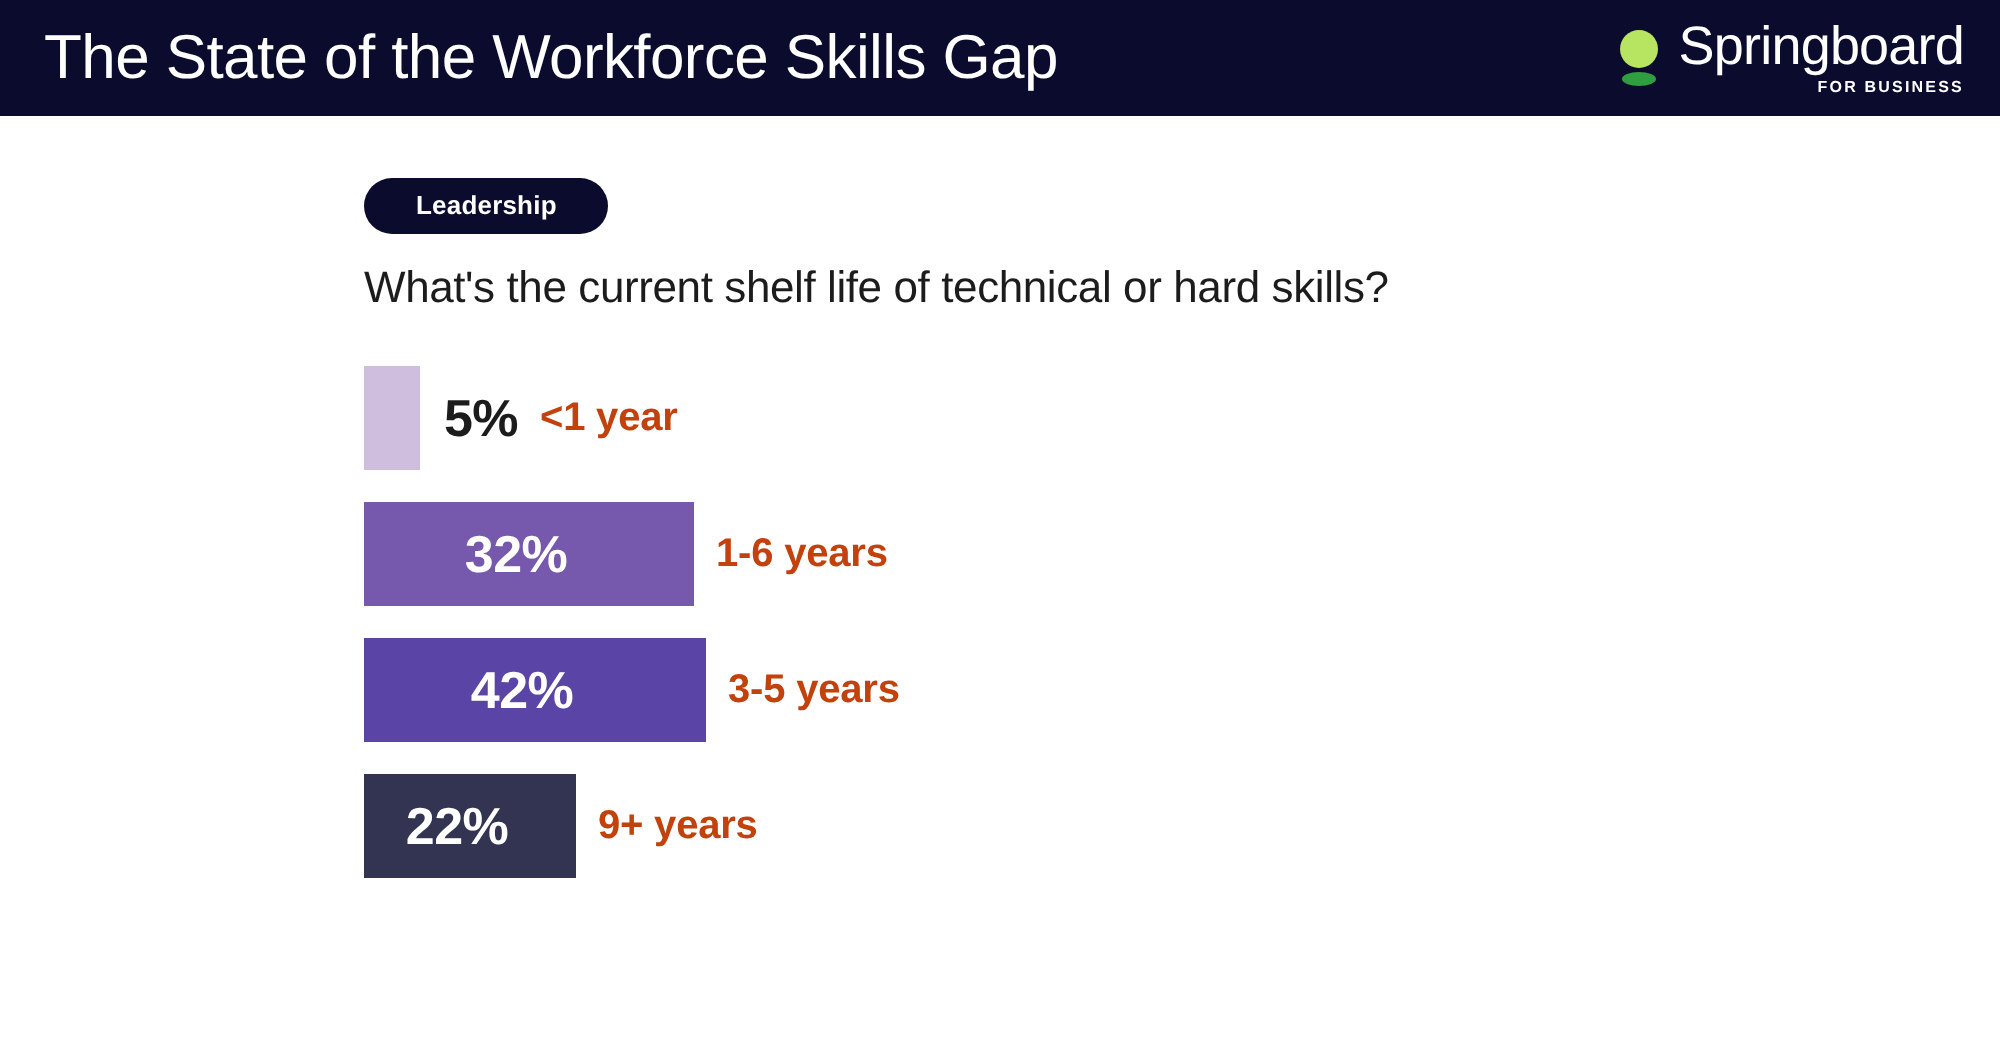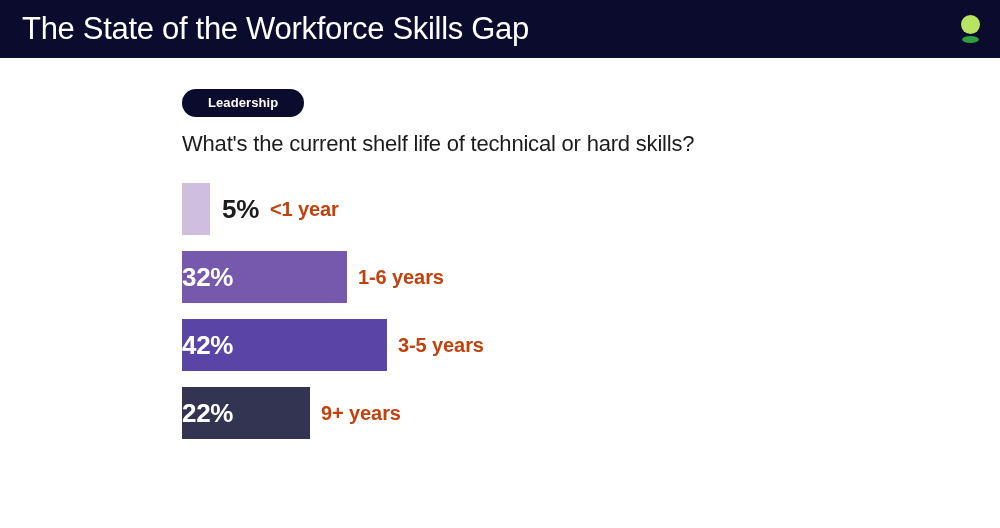--- a/index.html
+++ b/index.html
@@ -127,21 +127,21 @@
   .bar-row {
     display: flex;
     align-items: center;
     height: 52px;
     margin-bottom: 16px;
   }
   .bar {
     height: 52px;
     display: flex;
     align-items: center;
-    justify-content: flex-start;
+    justify-content: center;
     box-sizing: border-box;
     flex: none;
   }
   .bar-value-inside {
     color: #ffffff;
     font-size: 26px;
     font-weight: bold;
     letter-spacing: -0.3px;
     padding-right: 13px;
     line-height: 1;
@@ -175,20 +175,24 @@
 </head>
 <body>
 
 <div class="header-band">
   <div class="header-title">The State of the Workforce Skills Gap</div>
   <div class="logo">
     <div class="logo-mark">
       <div class="logo-dot"></div>
       <div class="logo-base"></div>
     </div>
+    <div class="logo-text-wrap">
+      <div class="logo-word">Springboard</div>
+      <div class="logo-sub">FOR BUSINESS</div>
+    </div>
   </div>
 </div>
 
 <div class="content">
 
   <div class="badge">Leadership</div>
 
   <div class="question">What's the current shelf life of technical or hard skills?</div>
 
   <div class="chart">
@@ -201,28 +205,28 @@
     </div>
 
     <div class="bar-row">
       <div class="bar" style="width:165px;background:#7658ad;">
         <span class="bar-value-inside">32%</span>
       </div>
       <div class="bar-label">1-6 years</div>
     </div>
 
     <div class="bar-row">
-      <div class="bar" style="width:205px;background:#5a44a5;">
+      <div class="bar" style="width:171px;background:#5a44a5;">
         <span class="bar-value-inside">42%</span>
       </div>
       <div class="bar-label">3-5 years</div>
     </div>
 
     <div class="bar-row">
-      <div class="bar" style="width:128px;background:#323452;">
+      <div class="bar" style="width:106px;background:#323452;">
         <span class="bar-value-inside">22%</span>
       </div>
       <div class="bar-label">9+ years</div>
     </div>
 
   </div>
 
 
 </div>
 

